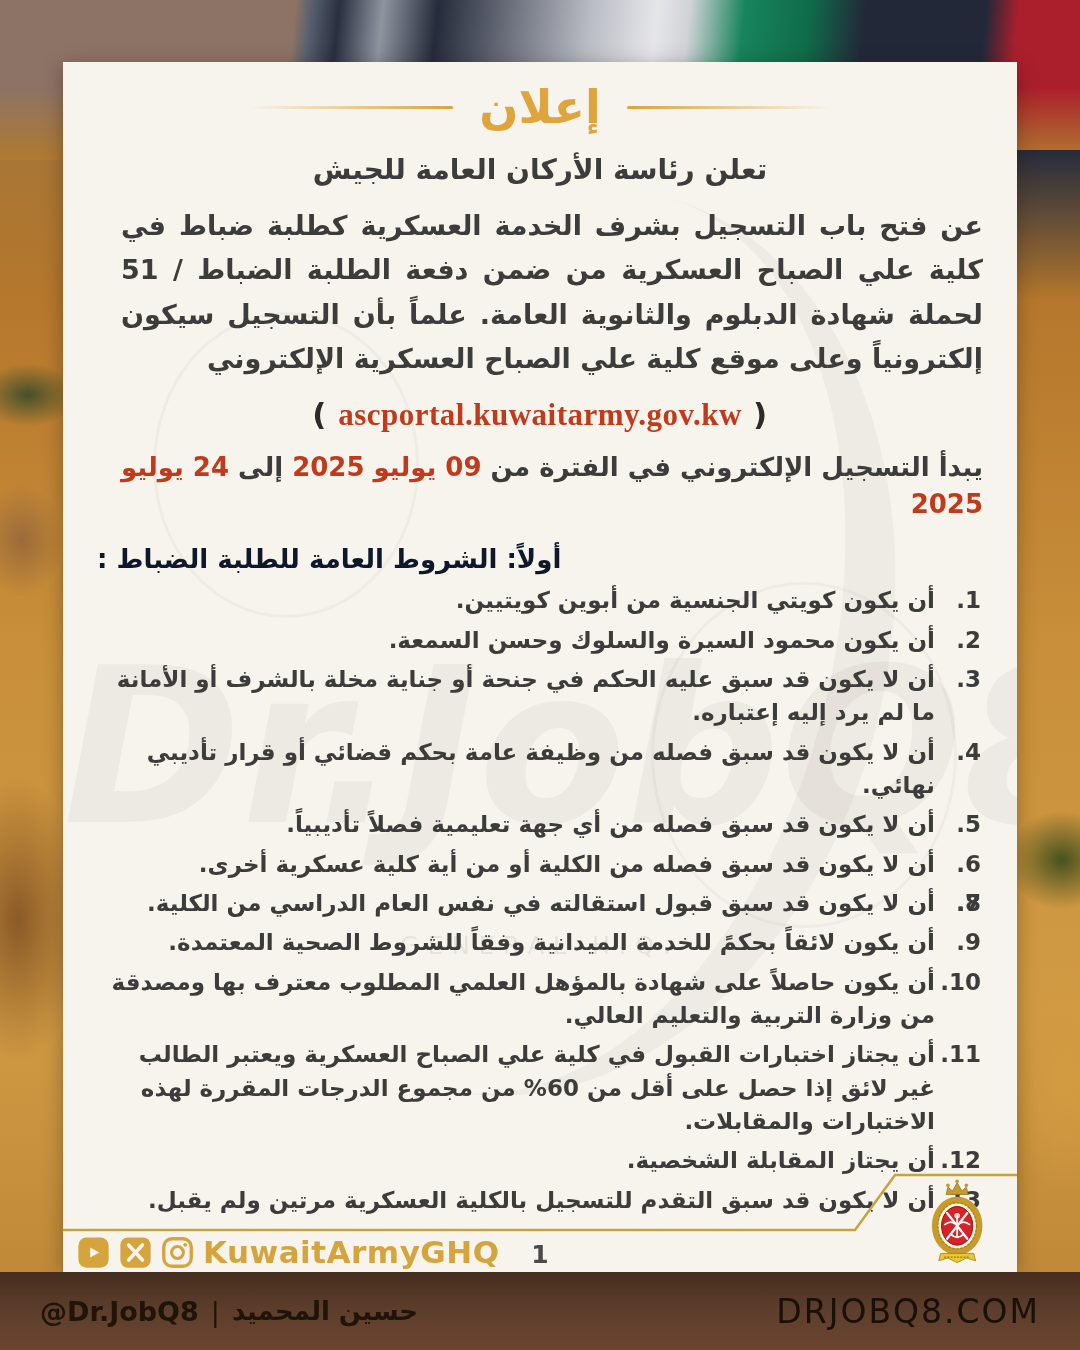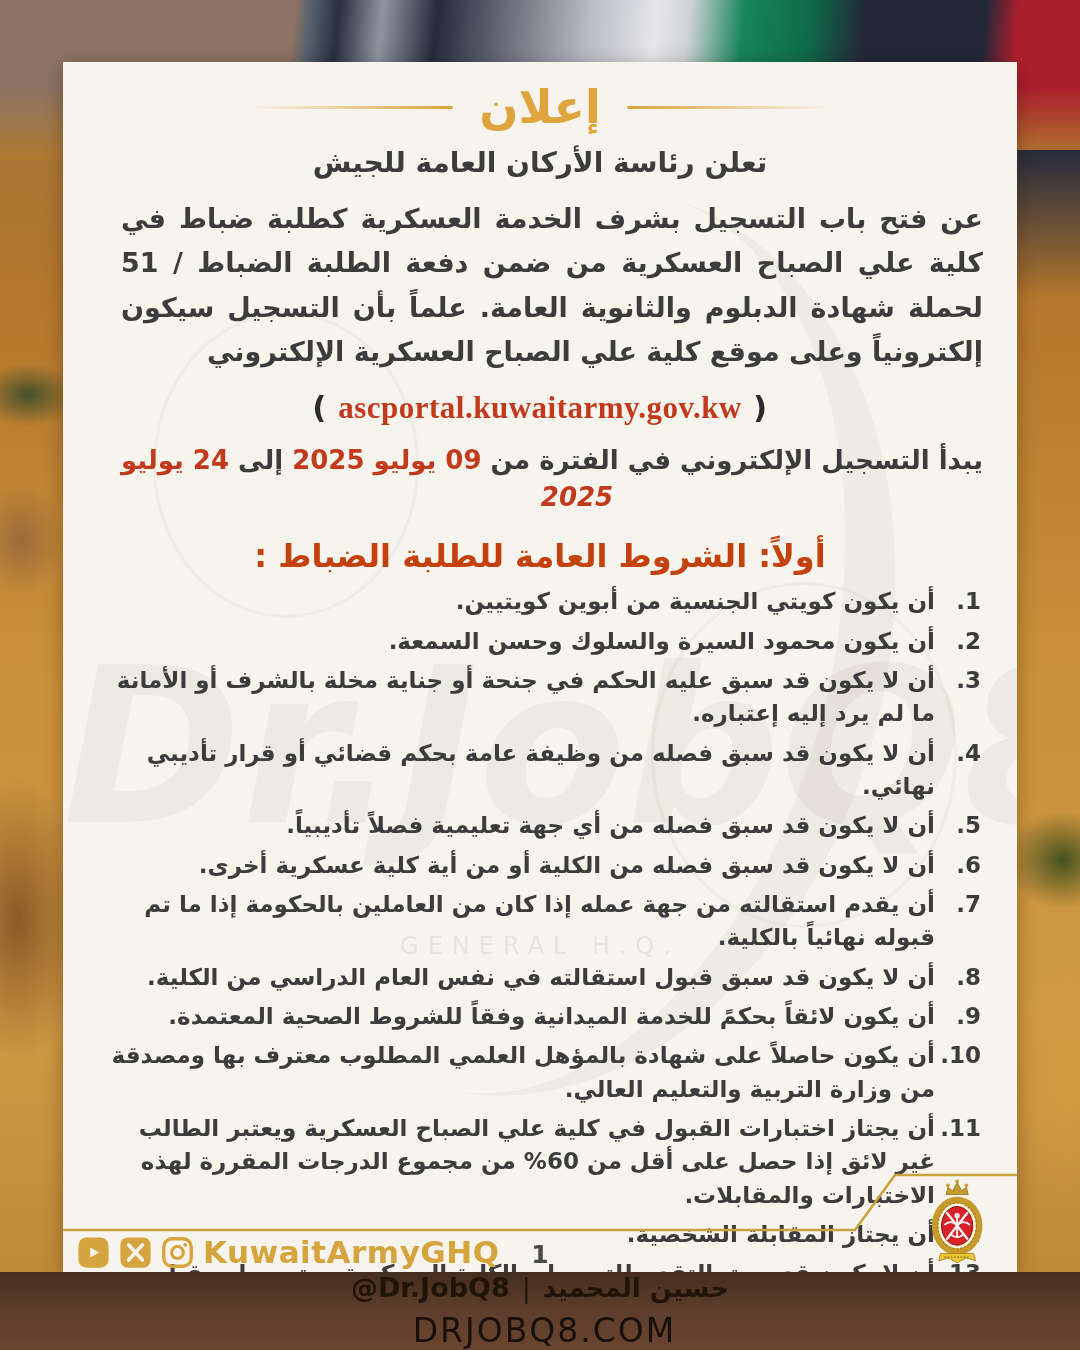--- a/index.html
+++ b/index.html
@@ -41,53 +41,53 @@
     transform:rotate(14deg);pointer-events:none;}
   .wm-ring{position:absolute;border:3px solid rgba(100,90,75,0.05);border-radius:50%;pointer-events:none;}
 
   
   .title-row{display:flex;align-items:center;justify-content:center;gap:26px;padding-top:20px;}
   .title-line{width:205px;height:3px;border-radius:2px;}
   .title-line.left {background:linear-gradient(to left,#d9a43c,rgba(217,164,60,0));}
   .title-line.right{background:linear-gradient(to right,#d9a43c,rgba(217,164,60,0));}
   .title-text{font-size:46px;font-weight:800;color:#dfa43c;line-height:1.1;}
 
-  .authority{margin-top:13px;text-align:center;font-size:28px;font-weight:800;color:#3c3c3c;}
+  .authority{margin-top:20px;text-align:center;font-size:28px;font-weight:800;color:#3c3c3c;}
 
   .body-par{direction:rtl;margin-top:18px;font-size:27px;font-weight:700;color:#3c3c3c;
     line-height:1.65;text-align:justify;margin-left:24px;}
 
   .portal{margin-top:14px;text-align:center;font-size:31px;font-weight:800;letter-spacing:.5px;}
   .portal .paren{color:#2b2b2b;}
   .portal .url{color:#c23a1c;font-family:Liberation Serif, serif;}
 
   .period{direction:rtl;margin-top:16px;font-size:26px;font-weight:800;color:#3c3c3c;line-height:1.45;}
   .period .red{color:#c23a1c;}
-  .period .wrap2{display:block;text-align:center;padding-left:74px;font-style:italic;}
-
-  .cond-title{direction:rtl;margin-top:20px;font-size:32px;font-weight:800;color:#c2410c;text-align:center;}
+  .period .wrap2{display:block;text-align:right;padding-left:74px;}
+
+  .cond-title{direction:rtl;margin-top:20px;font-size:26px;font-weight:800;color:#0f172a;text-align:left;}
 
   .cond-list{direction:rtl;margin-top:10px;}
   .cond-item{position:relative;padding-right:48px;margin-bottom:6px;
     font-size:23px;font-weight:700;color:#3c3c3c;line-height:1.45;text-align:right;}
   .cond-item .num{position:absolute;right:2px;top:0;direction:rtl;}
 
   
   .footer-line-svg{position:absolute;left:0;top:1106px;width:954px;height:104px;}
   .army-logo{position:absolute;right:18px;top:1116px;width:80px;height:92px;}
   .social-row{position:absolute;left:14px;top:1172px;display:flex;align-items:center;gap:9px;}
   .social-icon{width:33px;height:33px;display:block;}
   .social-handle{font-size:31px;font-weight:800;color:#d5a43c;letter-spacing:.5px;}
   .page-num{position:absolute;left:0;right:0;top:1178px;text-align:center;
     font-size:25px;font-weight:700;color:#4a4a4a;}
 
   
   .bottom-bar{position:absolute;left:0;top:1272px;width:100%;height:78px;box-sizing:border-box;
     background:linear-gradient(180deg,#452d1f 0%,#5c3d2b 45%,#6b4530 100%);
-    display:flex;align-items:center;justify-content:space-between;padding:0 40px;flex-direction:column;}
+    display:flex;align-items:center;justify-content:space-between;padding:0 40px;}
   .credit{display:flex;align-items:center;gap:12px;font-size:27px;font-weight:700;color:#201409;}
   .credit .sep{font-weight:400;}
   .credit .author{font-size:26px;}
   .site{font-size:33px;font-weight:400;color:#1a100a;letter-spacing:2px;margin-left:9px;}
 </style>
 </head>
 <body>
 
 <div class="stage">
 
@@ -130,21 +130,21 @@
 
       <div class="cond-title">أولاً: الشروط العامة للطلبة الضباط :</div>
 
       <div class="cond-list">
         <div class="cond-item"><span class="num">1.</span><span>أن يكون كويتي الجنسية من أبوين كويتيين.</span></div>
         <div class="cond-item"><span class="num">2.</span><span>أن يكون محمود السيرة والسلوك وحسن السمعة.</span></div>
         <div class="cond-item"><span class="num">3.</span><span>أن لا يكون قد سبق عليه الحكم في جنحة أو جناية مخلة بالشرف أو الأمانة ما لم يرد إليه إعتباره.</span></div>
         <div class="cond-item"><span class="num">4.</span><span>أن لا يكون قد سبق فصله من وظيفة عامة بحكم قضائي أو قرار تأديبي نهائي.</span></div>
         <div class="cond-item"><span class="num">5.</span><span>أن لا يكون قد سبق فصله من أي جهة تعليمية فصلاً تأديبياً.</span></div>
         <div class="cond-item"><span class="num">6.</span><span>أن لا يكون قد سبق فصله من الكلية أو من أية كلية عسكرية أخرى.</span></div>
-        <div class="cond-item"><span class="num">7.</span><span>أن يقدم استقالته من جهة عمله إذا كان من العاملين بالحكومة إذا ما تم قبوله نهائياً بالكلية.</span></div>
+        <div class="cond-item"><span class="num">7.</span></div>
         <div class="cond-item"><span class="num">8.</span><span>أن لا يكون قد سبق قبول استقالته في نفس العام الدراسي من الكلية.</span></div>
         <div class="cond-item"><span class="num">9.</span><span>أن يكون لائقاً بحكمً للخدمة الميدانية وفقاً للشروط الصحية المعتمدة.</span></div>
         <div class="cond-item"><span class="num">10.</span><span>أن يكون حاصلاً على شهادة بالمؤهل العلمي المطلوب معترف بها ومصدقة من وزارة التربية والتعليم العالي.</span></div>
         <div class="cond-item"><span class="num">11.</span><span>أن يجتاز اختبارات القبول في كلية علي الصباح العسكرية ويعتبر الطالب غير لائق إذا حصل على أقل من 60% من مجموع الدرجات المقررة لهذه الاختبارات والمقابلات.</span></div>
         <div class="cond-item"><span class="num">12.</span><span>أن يجتاز المقابلة الشخصية.</span></div>
         <div class="cond-item"><span class="num">13.</span><span>أن لا يكون قد سبق التقدم للتسجيل بالكلية العسكرية مرتين ولم يقبل.</span></div>
 
       </div>
 
       <svg class="footer-line-svg" viewBox="0 0 954 104" preserveAspectRatio="none">

